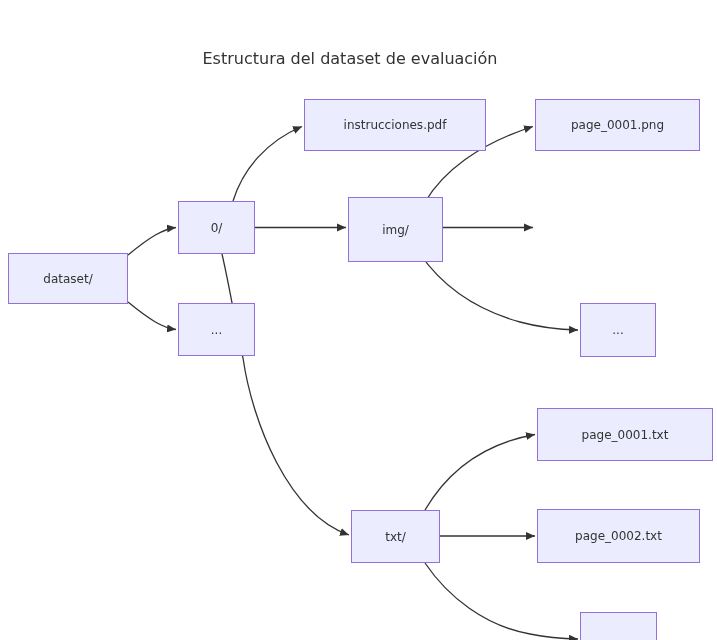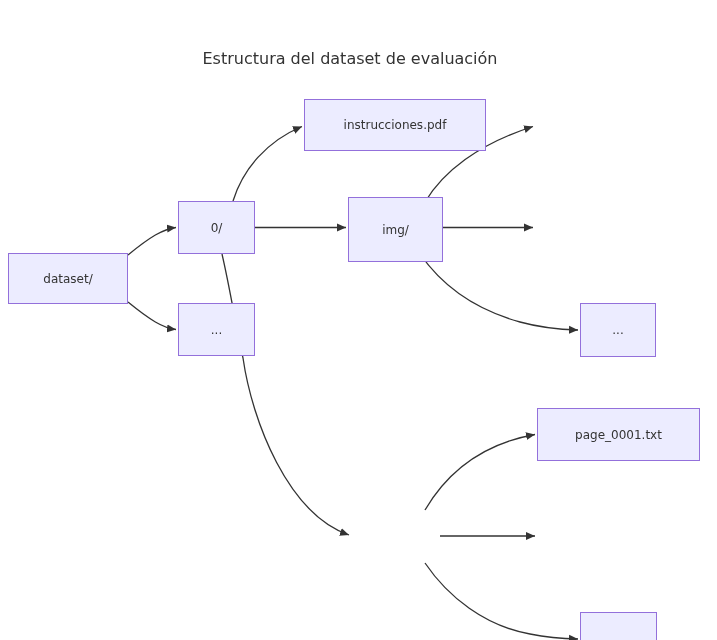--- a/index.html
+++ b/index.html
@@ -79,23 +79,26 @@
   <div class="node" style="left:8px; top:212px; width:120px; height:51px;">dataset/</div>
 
   <div class="node" style="left:178px; top:160px; width:77px; height:53px;">0/</div>
 
   <div class="node" style="left:178px; top:262px; width:77px; height:53px;">...</div>
 
   <div class="node" style="left:304px; top:58px; width:182px; height:52px;">instrucciones.pdf</div>
 
   <div class="node" style="left:348px; top:156px; width:95px; height:65px;">img/</div>
 
+  <div class="node" style="left:535px; top:58px; width:165px; height:52px;">page_0001.png</div>
 
 
   <div class="node" style="left:580px; top:262px; width:76px; height:54px;">...</div>
 
+  <div class="node" style="left:351px; top:469px; width:89px; height:53px;">txt/</div>
 
-  <div class="node" style="left:537px; top:367px; width:163px; height:53px;">page_0001.txt</div>
+  <div class="node" style="left:537px; top:367px; width:176px; height:53px;">page_0001.txt</div>
 
+  <div class="node" style="left:537px; top:468px; width:163px; height:54px;">page_0002.txt</div>
 
   <div class="node" style="left:580px; top:571px; width:77px; height:54px;">...</div>
 
 </div>
 
 </body></html>

